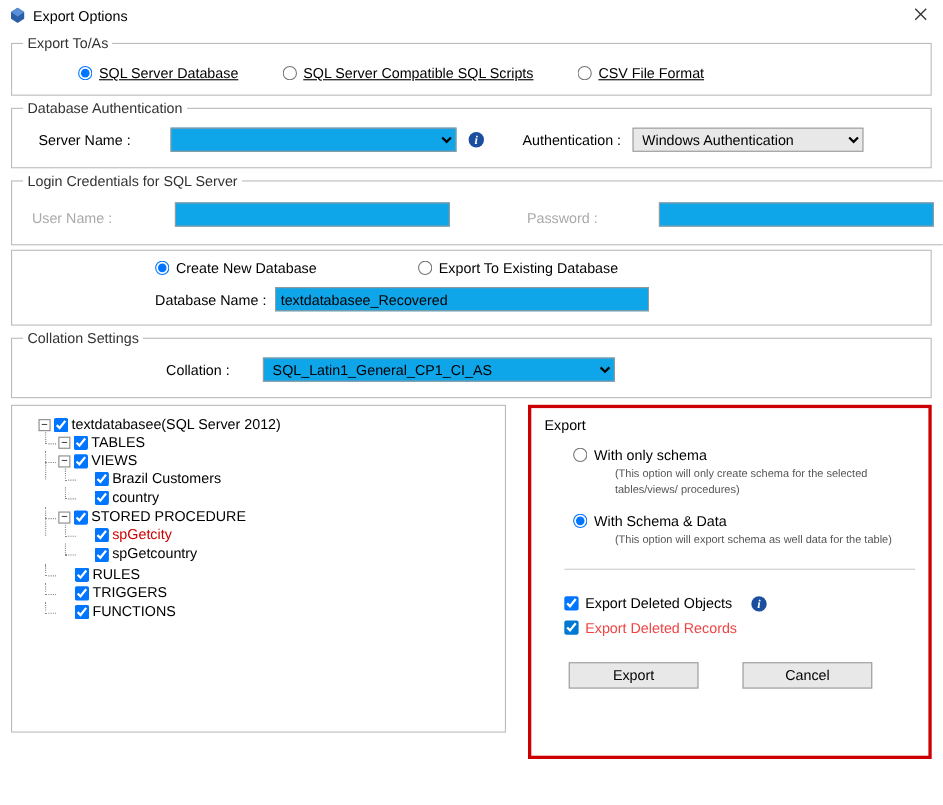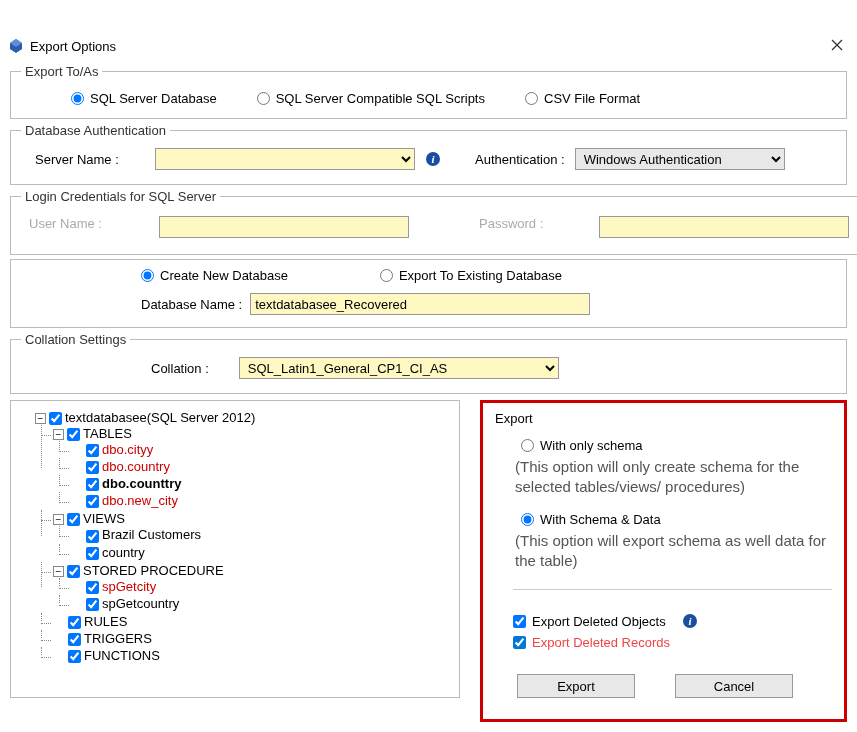--- a/index.html
+++ b/index.html
@@ -10,21 +10,20 @@
       color: #000;
       width: 857px;
       height: 732px;
       overflow: hidden;
     }
     .titlebar {
       display: flex;
       align-items: center;
       padding: 4px 8px;
       height: 28px;
-      margin-top: 32px;
     }
     .titlebar .app-icon {
       width: 16px;
       height: 16px;
       margin-right: 6px;
     }
     .titlebar .title { flex: 1; }
     .titlebar .close {
       width: 24px;
       text-align: center;
@@ -41,52 +40,53 @@
       padding: 0 4px;
       font-size: 13px;
       color: #333;
       margin-top: 44px;
     }
     .radio-row {
       display: flex;
       align-items: center;
       gap: 40px;
       padding: 6px 0 2px 50px;
+      text-decoration: underline;
     }
     .radio-item {
       display: flex;
       align-items: center;
       gap: 4px;
     }
     .radio-item input[type=radio] { margin-right: 2px; }
     .auth-row {
       display: flex;
       align-items: center;
       gap: 10px;
       padding: 4px 0;
     }
     .auth-row label { white-space: nowrap; }
     select, input[type=text] {
       height: 22px;
       padding: 1px 4px;
       font-family: inherit;
       font-size: 13px;
       border: 1px solid #999;
-      background: #fef9c3;
+      background: #0ea5e9;
     }
     select.gray-bg { background: #e8e8e8; }
     .info-icon {
       width: 16px;
       height: 16px;
       display: inline-block;
     }
     .disabled-label { color: #aaa; }
     .login-row {
       display: flex;
-      align-items: flex-start;
+      align-items: flex-end;
       gap: 30px;
       padding: 6px 0;
     }
     .dest-radio-row {
       display: flex;
       align-items: center;
       gap: 92px;
       padding: 2px 0 8px 120px;
     }
     .dbname-row {
@@ -119,23 +119,23 @@
       flex: 1;
       height: 322px;
       padding: 8px 12px;
       position: relative;
     }
     .export-panel .export-title {
       margin-bottom: 12px;
     }
     .export-option { margin-left: 26px; margin-bottom: 4px; }
     .export-desc {
-      font-size: 15px;
+      font-size: 10px;
       color: #555;
-      margin-left: 20px;
+      margin-left: 64px;
       margin-bottom: 14px;
       line-height: 1.35;
     }
     .export-checks {
       border-top: 1px solid #ccc;
       margin-top: 18px;
       padding-top: 23px;
       margin-left: 18px;
     }
     .check-row {
@@ -295,26 +295,20 @@
 </fieldset>
 
 <div class="bottom-area">
   <div class="tree-panel tree">
     <ul>
       <li>
         <span class="toggle">−</span><input type="checkbox" checked="" style=""><span>textdatabasee(SQL Server 2012)</span>
         <ul>
           <li>
             <span class="toggle">−</span><input type="checkbox" checked="" style=""><span>TABLES</span>
-            <ul>
-              <li><span class="spacer"></span><input type="checkbox" checked="" style=""><span class="red">dbo.cityy</span></li>
-              <li><span class="spacer"></span><input type="checkbox" checked="" style=""><span class="red">dbo.country</span></li>
-              <li><span class="spacer"></span><input type="checkbox" checked="" style=""><span class="bold">dbo.counttry</span></li>
-              <li><span class="spacer"></span><input type="checkbox" checked="" style=""><span class="red">dbo.new_city</span></li>
-            </ul>
           </li>
           <li>
             <span class="toggle">−</span><input type="checkbox" checked="" style=""><span>VIEWS</span>
             <ul>
               <li><span class="spacer"></span><input type="checkbox" checked="" style=""><span>Brazil Customers</span></li>
               <li><span class="spacer"></span><input type="checkbox" checked="" style=""><span>country</span></li>
             </ul>
           </li>
           <li>
             <span class="toggle">−</span><input type="checkbox" checked="" style=""><span>STORED PROCEDURE</span>

